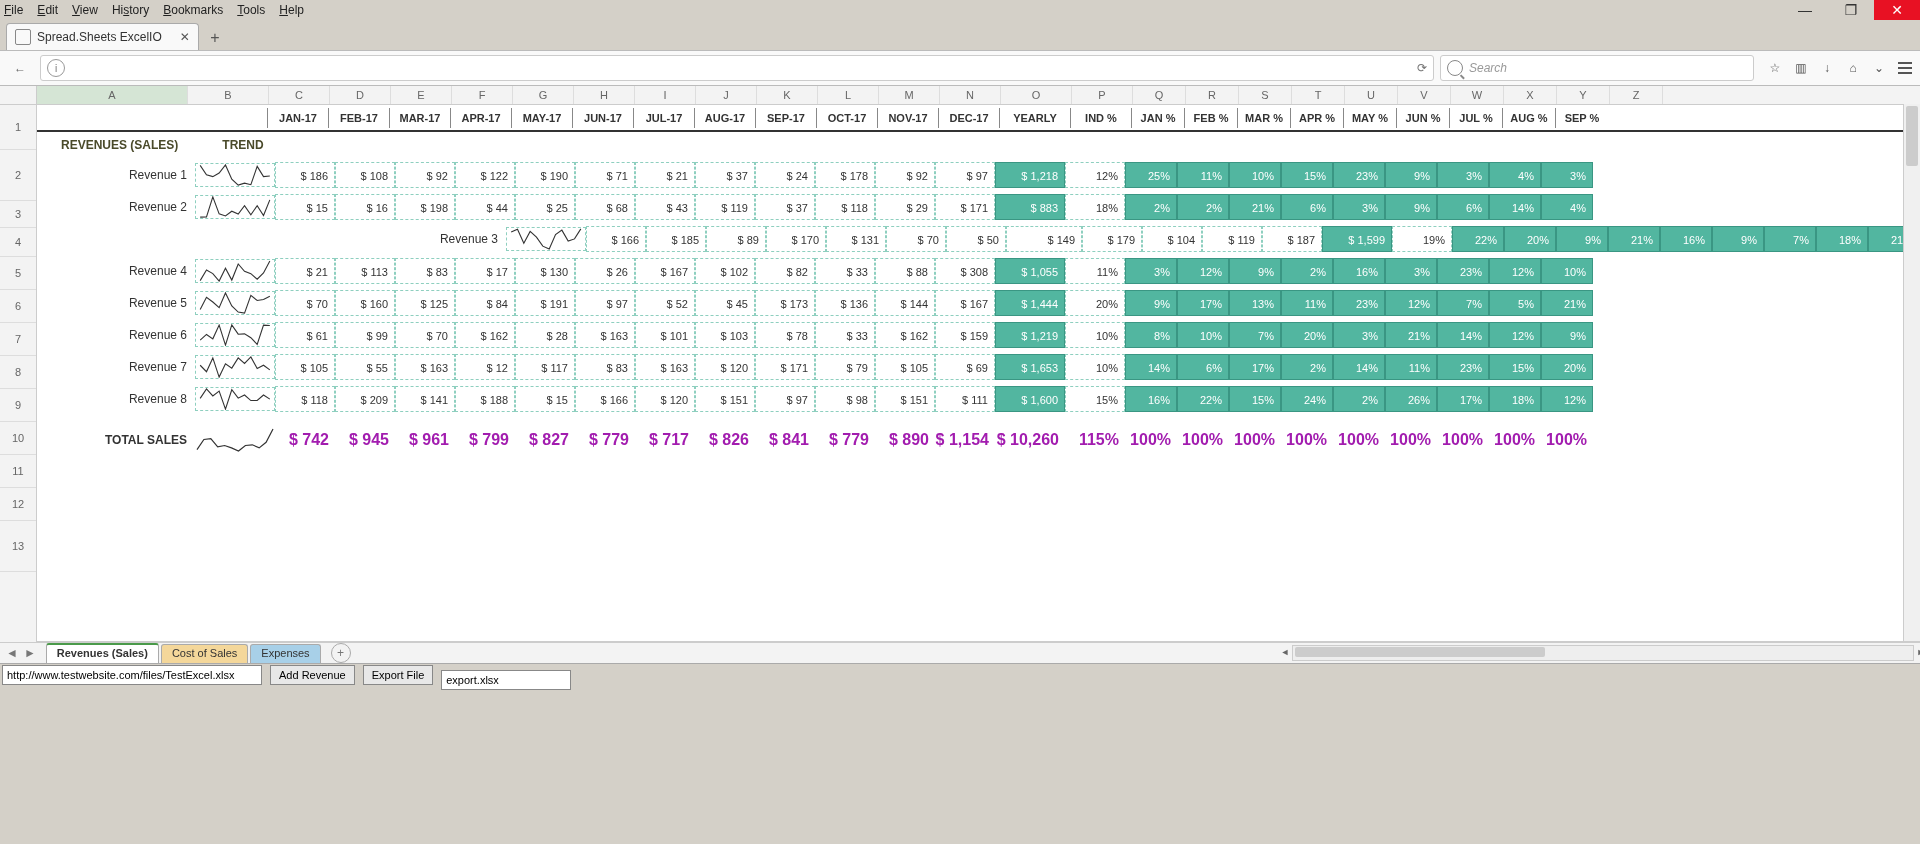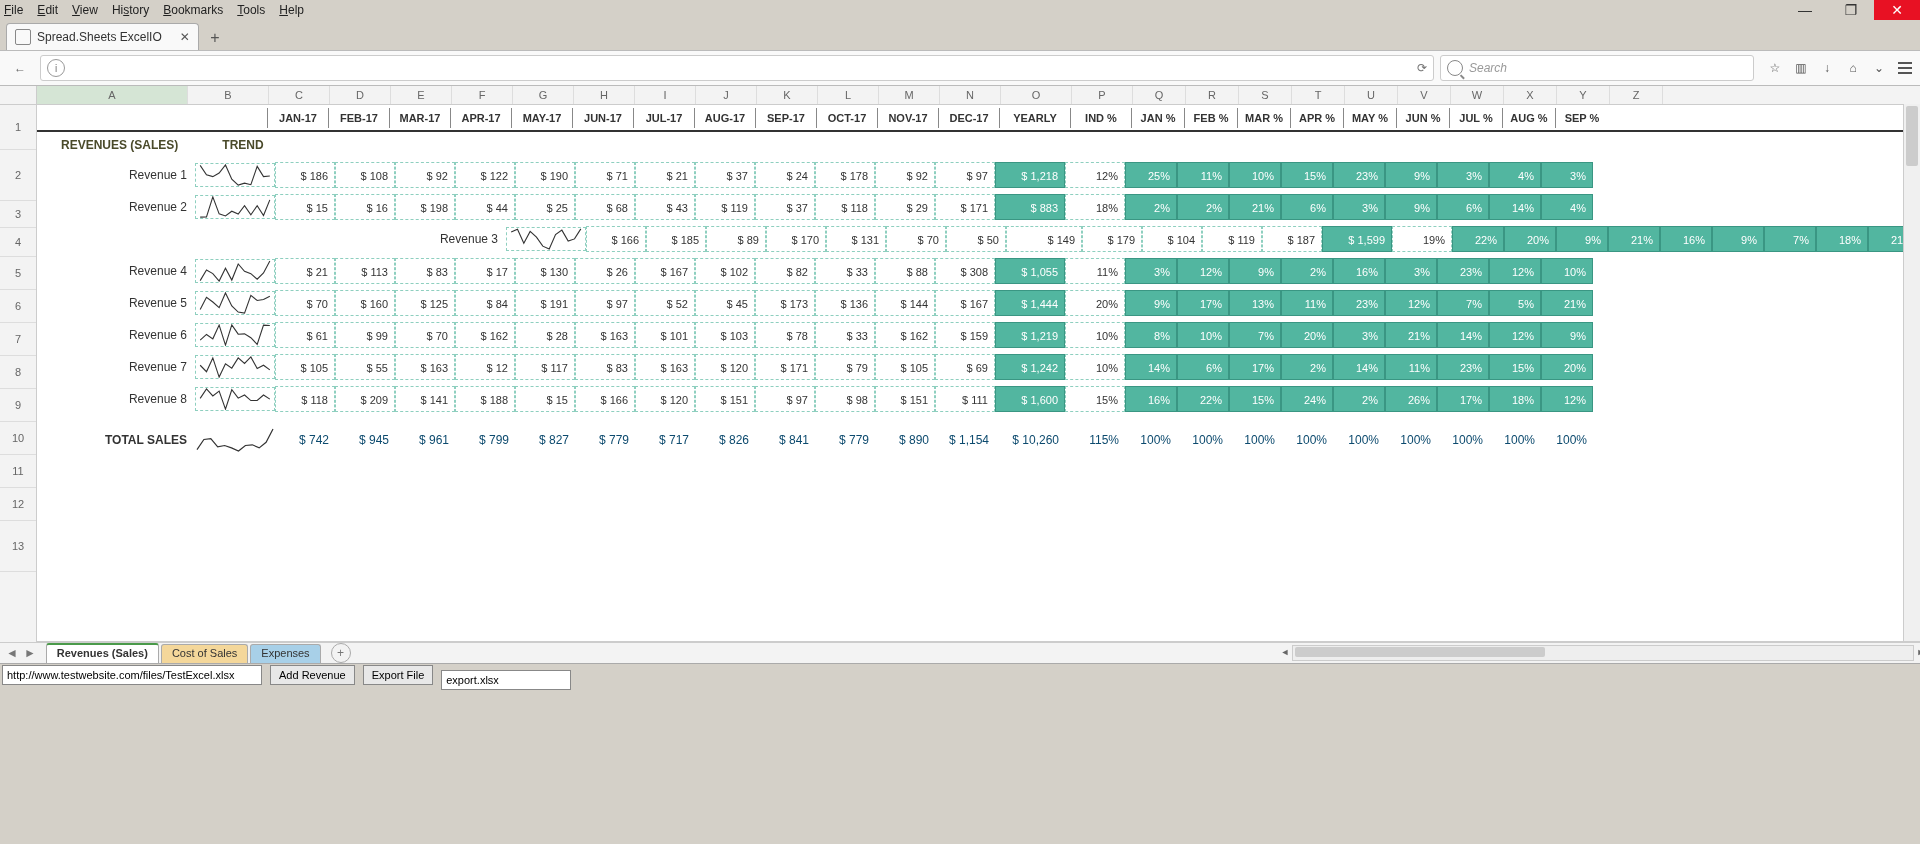--- a/index.html
+++ b/index.html
@@ -53,21 +53,21 @@
 .headrowdivider{position:absolute;left:0;right:0;border-bottom:2px solid #333}
 
 .sectionhead{font-weight:bold;font-size:12px;color:#4a4a2a}
 .rowlabel{font-size:12px;color:#333;text-align:right;padding-right:8px}
 .spark{height:24px;background:#fff;border:1px dashed #8ecfbf;box-sizing:border-box;position:relative}
 .spark svg{width:100%;height:100%}
 .spark svg polyline{fill:none;stroke:#333;stroke-width:1.2}
 .numcell{font-size:11px;text-align:right;padding-right:6px;border:1px dashed #8ecfbf;height:26px;line-height:26px;background:#fff;box-sizing:border-box}
 .numcell.teal{background:#52b6a0;color:#fff;border:1px solid #3a9683}
 .numcell.teal2{background:#52b6a0;color:#fff;border:1px solid #3a9683}
-.totalrow .numcell{border:none;font-weight:400;font-size:12px;background:transparent;color:#0c4a6e}
+.totalrow .numcell{border:none;font-weight:700;font-size:16px;background:transparent;color:#a21caf}
 .totalrow .rowlabel{font-weight:bold}
 .totalrow .spark{border:none;background:transparent}
 
 
 .sheetbar{height:20px;background:#f3f3f3;border-top:1px solid #ccc;display:flex;align-items:center;padding:0 6px;position:relative}
 .sheetbar .arrows{display:flex;gap:6px;color:#777;margin-right:10px}
 .sheettab{height:18px;padding:0 10px;border:1px solid #aaa;border-bottom:none;font-size:11px;line-height:16px;margin-right:2px;border-radius:3px 3px 0 0}
 .sheettab.active{background:#fff;font-weight:bold;border-top:2px solid #4a9a4a}
 .sheettab.cost{background:#f4d79a}
 .sheettab.exp{background:#a8d0e8}
@@ -407,21 +407,21 @@
             <div class="numcell" style="width:60px">$ 163</div>
             <div class="numcell" style="width:60px">$ 12</div>
             <div class="numcell" style="width:60px">$ 117</div>
             <div class="numcell" style="width:60px">$ 83</div>
             <div class="numcell" style="width:60px">$ 163</div>
             <div class="numcell" style="width:60px">$ 120</div>
             <div class="numcell" style="width:60px">$ 171</div>
             <div class="numcell" style="width:60px">$ 79</div>
             <div class="numcell" style="width:60px">$ 105</div>
             <div class="numcell" style="width:60px">$ 69</div>
-            <div class="numcell teal" style="width:70px">$ 1,242</div>
+            <div class="numcell teal" style="width:70px">$ 1,653</div>
             <div class="numcell" style="width:60px">10%</div>
             <div class="numcell teal2" style="width:52px">14%</div>
             <div class="numcell teal2" style="width:52px">6%</div>
             <div class="numcell teal2" style="width:52px">17%</div>
             <div class="numcell teal2" style="width:52px">2%</div>
             <div class="numcell teal2" style="width:52px">14%</div>
             <div class="numcell teal2" style="width:52px">11%</div>
             <div class="numcell teal2" style="width:52px">23%</div>
             <div class="numcell teal2" style="width:52px">15%</div>
             <div class="numcell teal2" style="width:52px">20%</div>

